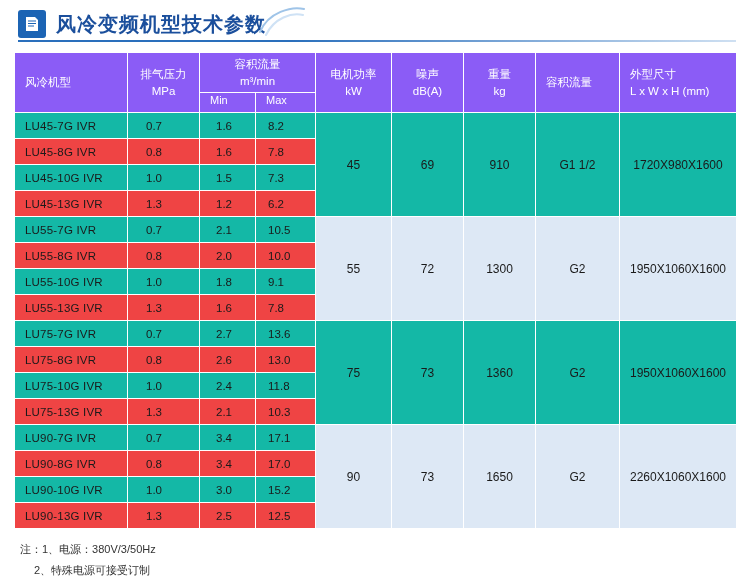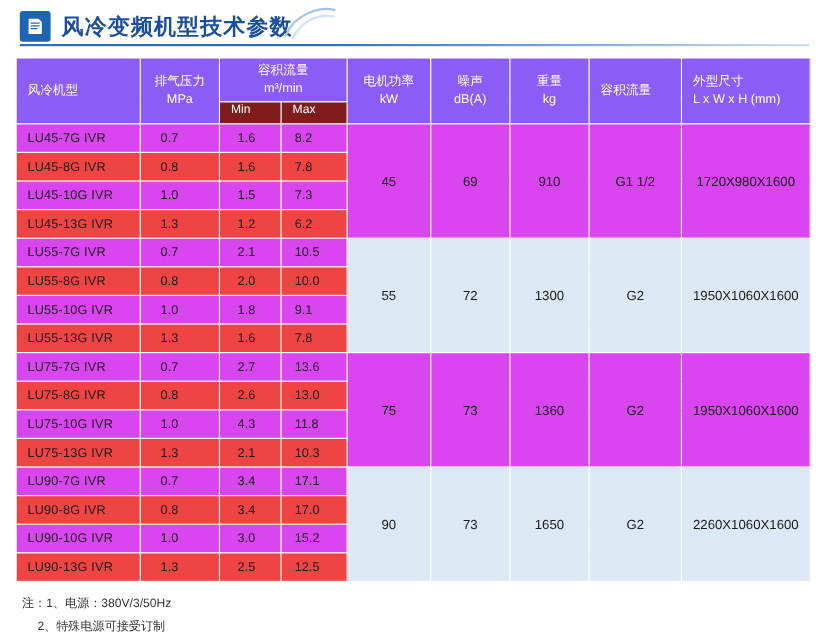--- a/index.html
+++ b/index.html
@@ -89,21 +89,21 @@
     font-weight: normal;
     font-size: 11.5px;
     padding: 3px 2px;
     line-height: 1.45;
   }
   thead th.left-head {
     text-align: left;
     padding-left: 10px;
   }
   .sub-row th {
-    background: #7f1d1d;
+    background: #8b5cf6;
     font-size: 11px;
     padding-top: 0;
   }
   tbody td {
     height: 25px;
     padding: 0 2px;
     color: #1a1a1a;
     font-size: 11.5px;
   }
   tbody td.model {
@@ -118,21 +118,21 @@
   tbody td.valmin {
     text-align: left;
     padding-left: 16px;
   }
   tbody td.valmax {
     text-align: left;
     padding-left: 12px;
     margin-top: 36px;
   }
   
-  tr.bandA td { background: #d946ef; }
+  tr.bandA td { background: #14b8a6; }
   tr.bandB td { background: #ef4444; }
   td.merged {
     background: #e4ecf7;
     text-align: center;
     font-size: 12px;
   }
   td.merged.alt {
     background: #dde8f5;
   }
 
@@ -298,21 +298,21 @@
           </tr>
           <tr class="bandB">
             <td class="model">LU75-8G IVR</td>
             <td class="val">0.8</td>
             <td class="valmin">2.6</td>
             <td class="valmax">13.0</td>
           </tr>
           <tr class="bandA">
             <td class="model">LU75-10G IVR</td>
             <td class="val">1.0</td>
-            <td class="valmin">4.3</td>
+            <td class="valmin">2.4</td>
             <td class="valmax">11.8</td>
           </tr>
           <tr class="bandB">
             <td class="model">LU75-13G IVR</td>
             <td class="val">1.3</td>
             <td class="valmin">2.1</td>
             <td class="valmax">10.3</td>
           </tr>
           <tr class="bandA">
             <td class="model">LU90-7G IVR</td>

